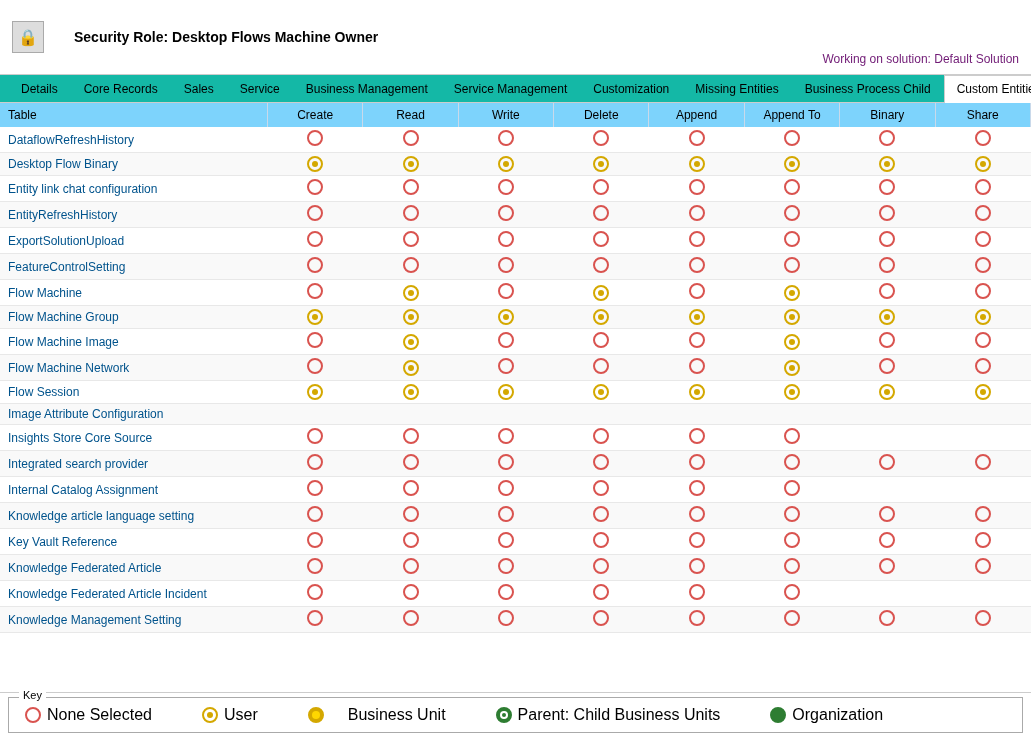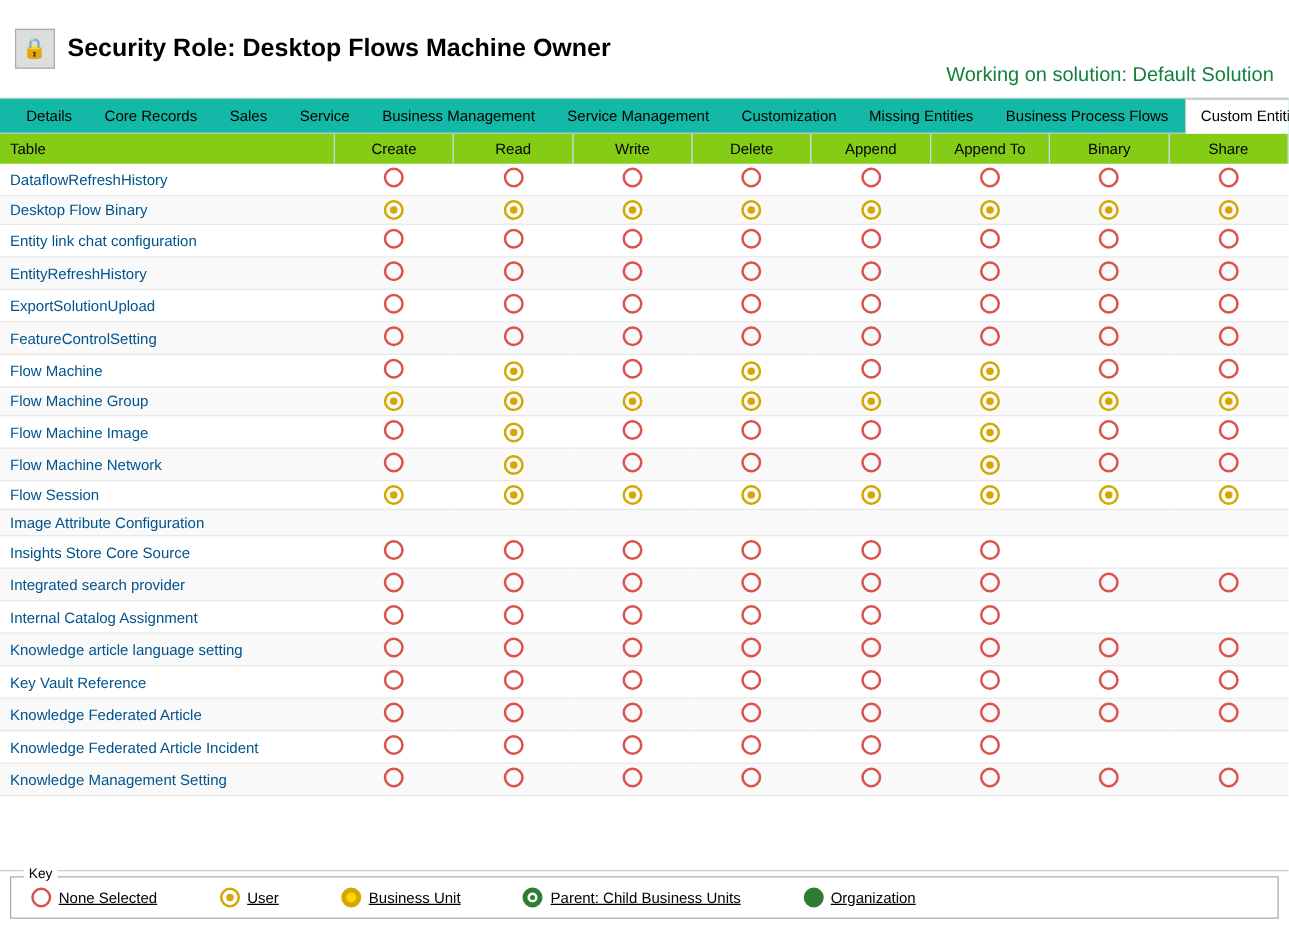--- a/index.html
+++ b/index.html
@@ -1,51 +1,51 @@
 <!DOCTYPE html>
 <html><head>
   <meta charset="utf-8">
   <style>
     * { box-sizing: border-box; margin: 0; padding: 0; }
     body { font-family: 'Segoe UI', Arial, sans-serif; font-size: 12px; background: #fff; color: #000; width: 1031px; height: 744px; overflow: hidden; }
 
     .header { display: flex; justify-content: space-between; align-items: center; padding: 8px 12px; border-bottom: 1px solid #ccc; background: #fff; }
     .header-left { display: flex; align-items: center; gap: 10px; }
     .header-icon { width: 32px; height: 32px; background: #ddd; border: 1px solid #aaa; display: flex; align-items: center; justify-content: center; font-size: 16px; }
-    .header-title { font-size: 20px; font-weight: bold; }
-    .header-right { font-size: 16px; color: #15803d; margin-top: 44px; }
+    .header-title { font-size: 14px; font-weight: bold; margin-left: 20px; }
+    .header-right { font-size: 12px; color: #701a75; margin-top: 44px; }
 
     .tabs { display: flex; padding: 0 8px; border-bottom: 1px solid #ccc; background: #14b8a6; }
     .tab { padding: 6px 12px; cursor: pointer; border: 1px solid transparent; border-bottom: none; font-size: 12px; white-space: nowrap; }
     .tab.active { background: #fff; border-color: #ccc; border-bottom-color: #fff; margin-bottom: -1px; z-index: 1; }
 
     .main-content { display: flex; flex-direction: column; height: calc(744px - 45px - 38px - 72px); }
 
     .table-container { flex: 1; overflow-y: scroll; overflow-x: hidden; }
 
     table { width: 100%; border-collapse: collapse; }
-    thead tr { background: #84cc16; }
+    thead tr { background: #7dd3fc; }
     thead th { padding: 5px 8px; text-align: left; font-weight: normal; font-size: 12px; border-right: 1px solid #c9d9ea; }
     thead th:first-child { width: 230px; }
     thead th.col-perm { width: 82px; text-align: center; }
 
     tbody tr { border-bottom: 1px solid #e8e8e8; }
     tbody tr:nth-child(even) { background: #f9f9f9; }
     tbody td { padding: 3px 8px; font-size: 12px; }
     tbody td.name-cell { color: #00538c; cursor: pointer; }
     tbody td.perm-cell { text-align: center; }
 
     .perm-icon { display: inline-block; width: 16px; height: 16px; border-radius: 50%; font-size: 11px; line-height: 16px; text-align: center; }
     .perm-none { border: 2px solid #d9534f; background: transparent; }
     .perm-user { border: 2px solid #d4a800; background: transparent; position: relative; }
     .perm-user::after { content: ''; position: absolute; top: 50%; left: 50%; transform: translate(-50%, -50%); width: 6px; height: 6px; border-radius: 50%; background: #d4a800; }
     .perm-bu { border: 2px solid #d4a800; background: #d4a800; position: relative; }
     .perm-bu::after { content: ''; position: absolute; top: 2px; left: 2px; right: 2px; bottom: 2px; border-radius: 50%; background: #ffd700; }
     .perm-org { border: 2px solid #2e7d32; background: #2e7d32; }
-    .key-label { font-size: 12px; text-decoration: underline; }
+    .key-label { font-size: 16px; }
   </style>
 </head>
 <body>
 
 <div class="header">
   <div class="header-left">
     <div class="header-icon">🔒</div>
     <div class="header-title">Security Role: Desktop Flows Machine Owner</div>
   </div>
   <div class="header-right">Working on solution: Default Solution</div>
@@ -53,21 +53,21 @@
 
 <div class="tabs" id="tabs-container">
     <div class="tab">Details</div>
     <div class="tab">Core Records</div>
     <div class="tab">Sales</div>
     <div class="tab">Service</div>
     <div class="tab">Business Management</div>
     <div class="tab">Service Management</div>
     <div class="tab">Customization</div>
     <div class="tab">Missing Entities</div>
-    <div class="tab">Business Process Flows</div>
+    <div class="tab">Business Process Child</div>
     <div class="tab active">Custom Entities</div>
   </div>
 
 <div class="main-content">
   <div class="table-container" id="table-container">
     <table>
       <thead>
         <tr>
           <th>Table</th>
           <th class="col-perm">Create</th>
@@ -310,21 +310,21 @@
   <div style="border: 1px solid #aaa; padding: 8px 16px; position: relative; display: flex; align-items: center; gap: 50px;">
     <span style="position: absolute; top: -9px; left: 10px; background: #fff; padding: 0 4px; font-size: 11px;">Key</span>
     <div style="display:flex;align-items:center;gap:6px;">
       <span class="perm-icon perm-none"></span>
       <span class="key-label">None Selected</span>
     </div>
     <div style="display:flex;align-items:center;gap:6px;">
       <span class="perm-icon perm-user"></span>
       <span class="key-label">User</span>
     </div>
-    <div style="display:flex;align-items:center;gap:6px;">
+    <div style="display:flex;align-items:center;gap:24px;">
       <span class="perm-icon perm-bu"></span>
       <span class="key-label">Business Unit</span>
     </div>
     <div style="display:flex;align-items:center;gap:6px;">
       <span style="display:inline-block;width:16px;height:16px;border-radius:50%;background:#2e7d32;border:2px solid #2e7d32;position:relative;">
         <span style="position:absolute;top:2px;left:2px;right:2px;bottom:2px;border-radius:50%;background:#fff;"></span>
         <span style="position:absolute;top:4px;left:4px;right:4px;bottom:4px;border-radius:50%;background:#2e7d32;"></span>
       </span>
       <span class="key-label">Parent: Child Business Units</span>
     </div>

